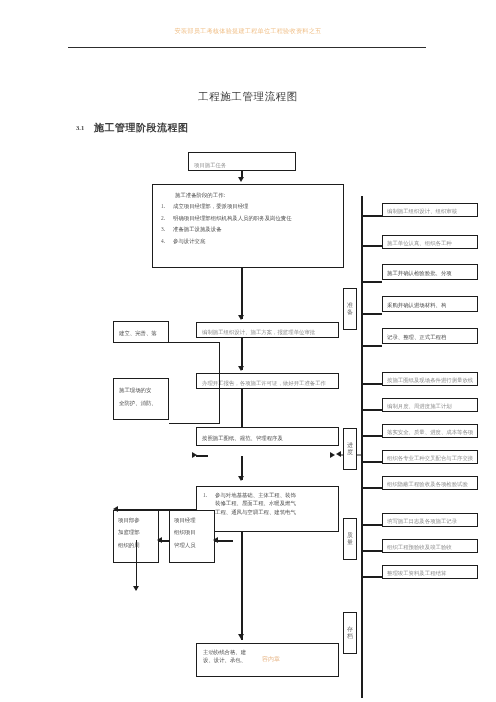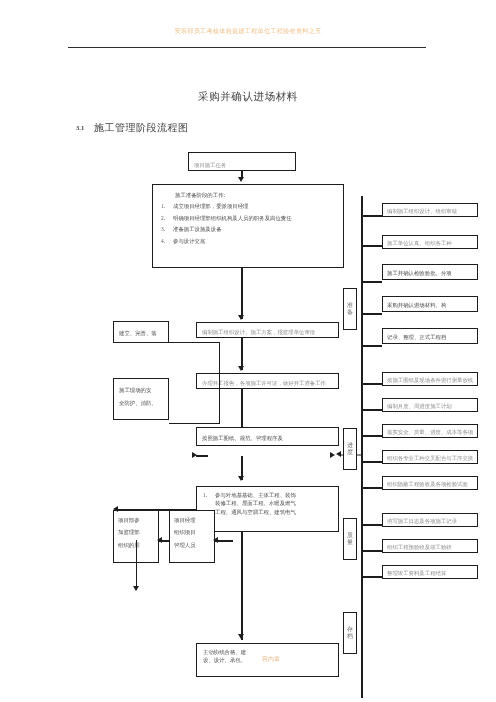--- a/index.html
+++ b/index.html
@@ -41,21 +41,21 @@
     letter-spacing: .6px;
   }
   .sec-no {
     position: absolute;
     top: 124px; left: 76px;
     font-size: 6.5px; font-weight: bold; color: #454545;
   }
   .sec-title {
     position: absolute;
     top: 121px; left: 94px;
-    font-size: 10px; font-weight: normal; color: #3c3c3c;
+    font-size: 10px; font-weight: bold; color: #3c3c3c;
     letter-spacing: .5px;
   }
 
   
   .box {
     position: absolute;
     border: 1px solid #1d1d1d;
     background: #fff;
     font-size: 5.4px;
     line-height: 1.55;
@@ -101,21 +101,21 @@
   }
 </style>
 </head>
 <body>
 
 <div class="page">
 
   <div class="hdr-text">安装部员工考核体验提建工程单位工程验收资料之五</div>
   <div class="hdr-rule"></div>
 
-  <div class="doc-title">采购并确认进场材料</div>
+  <div class="doc-title">工程施工管理流程图</div>
   <div class="sec-no">3.1</div>
   <div class="sec-title">施工管理阶段流程图</div>
 
   <div class="box pale" style="top:152px; left:188px; width:108px; height:19px; padding-top:8px;">
     <span class="ln">项目施工任务</span>
   </div>
   <div class="ln-v thick" style="top:171px; left:241px; height:8px;"></div>
   <div class="ar-d" style="top:177px; left:238px;"></div>
 
   <div class="box" style="top:184px; left:152px; width:192px; height:84px; padding:6px 8px;">

